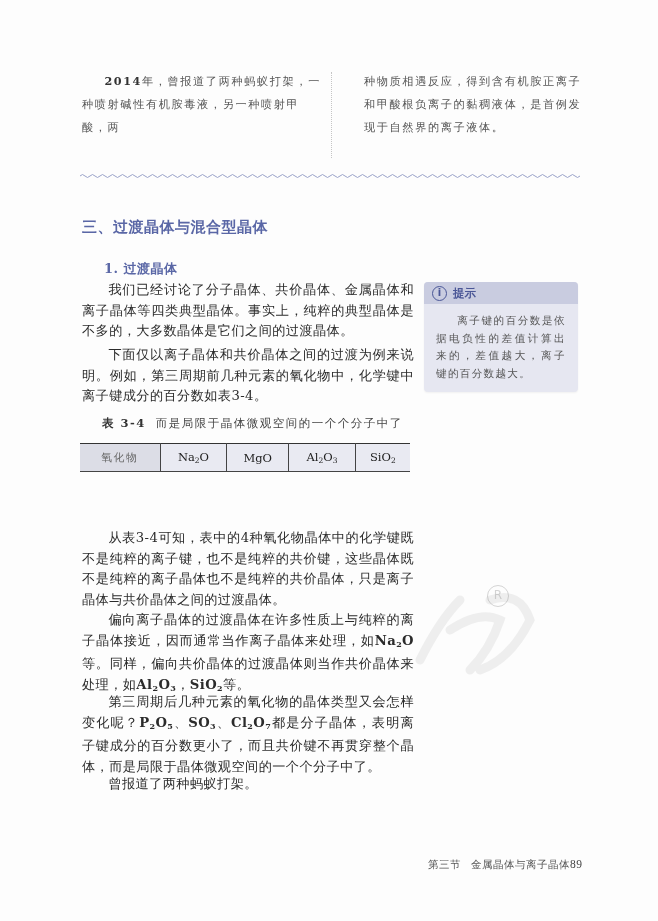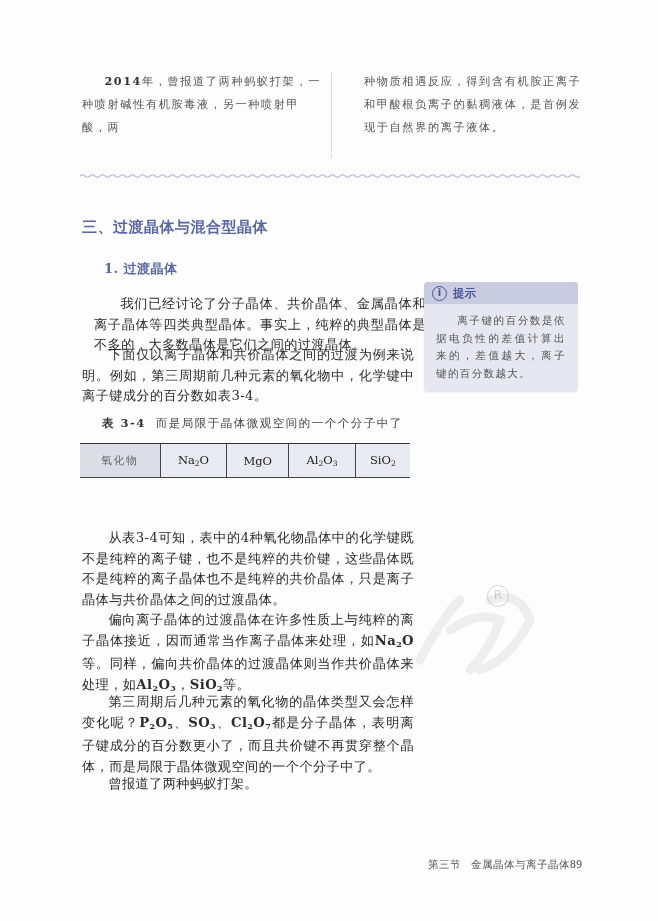--- a/index.html
+++ b/index.html
@@ -19,37 +19,37 @@
 
     .section-title { position: absolute; left: 82px; top: 218px; font-family: "DejaVu Sans", "Liberation Sans", sans-serif; font-size: 15px; font-weight: bold; color: #5a67a6; letter-spacing: 0.5px; }
 
     .sub-title { position: absolute; left: 104px; top: 260px; font-size: 13px; font-weight: bold; color: #5a67a6; letter-spacing: 0.5px; }
 
     .body-text { position: absolute; left: 82px; width: 332px; font-size: 13.2px; line-height: 20.5px; color: #2b2b2b; letter-spacing: 0.4px; text-align: justify; }
     .body-text p { text-indent: 2em; margin: 0; }
     .body-text b { font-weight: bold; }
     .body-text sub { font-size: 8px; vertical-align: -2px; }
 
-    .para1 { top: 294px; margin-left: 12px; }
+    .para1 { top: 280px; }
     .para2 { top: 345px; }
 
     .tip-box { position: absolute; left: 424px; top: 282px; width: 154px; height: 110px; background: #e6e7f1; border-radius: 4px; overflow: hidden; box-shadow: 0 1px 2px rgba(0,0,0,0.05); }
     .tip-header { height: 22px; background: #c9cce0; display: flex; align-items: center; padding-left: 8px; }
     .tip-icon { width: 15px; height: 15px; border: 1.6px solid #4a5696; border-radius: 50%; color: #4a5696; font-family: "DejaVu Sans", sans-serif; font-weight: bold; font-size: 10px; line-height: 12px; text-align: center; }
     .tip-label { margin-left: 6px; font-family: "DejaVu Sans", "Liberation Sans", sans-serif; font-size: 11.5px; font-weight: bold; color: #4a5696; }
     .tip-body { padding: 8px 12px 0 12px; font-size: 10.6px; color: #555; line-height: 17.5px; letter-spacing: 1.3px; text-indent: 2em; text-align: justify; }
 
     .table-caption { position: absolute; left: 102px; top: 416px; font-size: 11.5px; color: #444; letter-spacing: 1.5px; }
     .table-caption b { font-weight: bold; color: #333; margin-right: 10px; }
 
     .data-table { position: absolute; left: 80px; top: 443px; width: 330px; border-collapse: collapse; border-top: 1.5px solid #333; border-bottom: 1.5px solid #333; background: #e9eaf2; }
     .data-table td { border-left: 1px solid #444; border-right: 1px solid #444; text-align: center; font-size: 11.5px; color: #222; }
     .data-table td:first-child { border-left: none; width: 80px; color: #666; font-size: 10.8px; letter-spacing: 1.5px; background: #dcdde6; }
     .data-table td:last-child { border-right: none; }
-    .data-table tr.head td { height: 34px; border-bottom: 1px solid #444; font-weight: normal; }
+    .data-table tr.head td { height: 28px; border-bottom: 1px solid #444; font-weight: normal; }
     .data-table tr.row td { height: 43px; line-height: 18px; }
     .data-table sub { font-size: 7.5px; vertical-align: -2px; }
 
     .para3 { top: 528px; }
     .para4 { top: 610px; }
     .para5 { top: 692px; }
     .para6 { top: 774px; }
 
     .watermark { position: absolute; left: 400px; top: 560px; width: 160px; height: 120px; opacity: 0.12; pointer-events: none; }
     .watermark-r { position: absolute; left: 487px; top: 585px; width: 22px; height: 22px; border: 1.5px solid #888; border-radius: 50%; font-family: "DejaVu Sans", sans-serif; font-size: 12px; color: #888; text-align: center; line-height: 19px; opacity: 0.35; }

